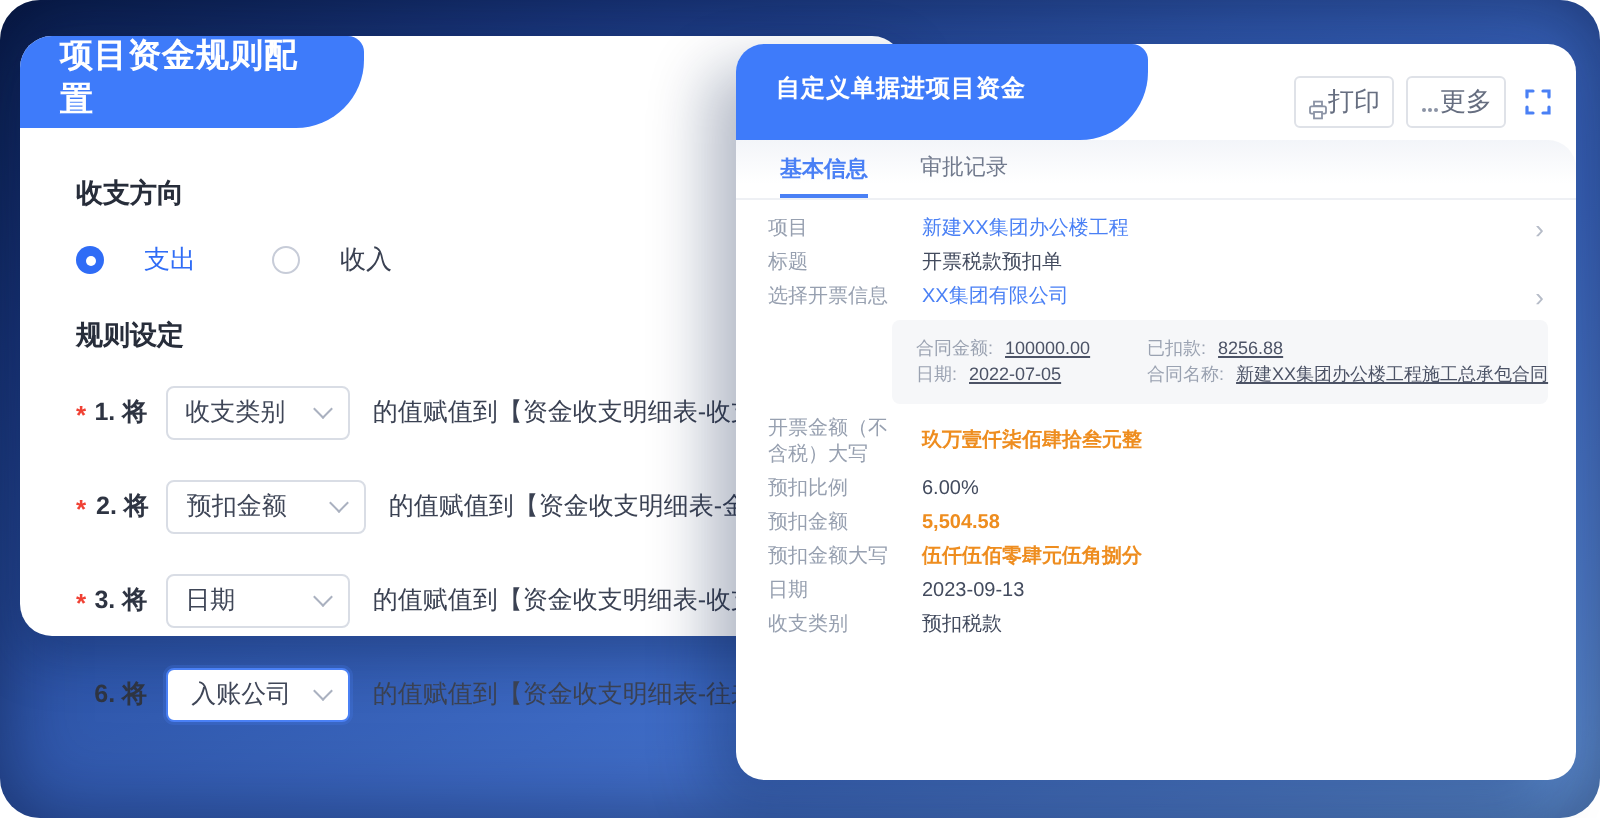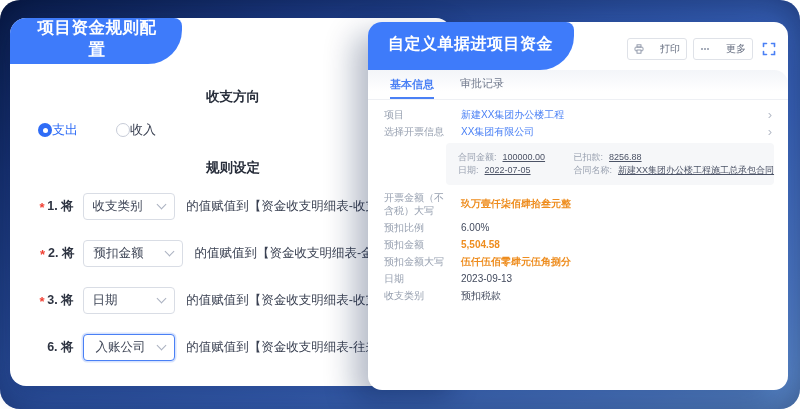--- a/index.html
+++ b/index.html
@@ -4,59 +4,59 @@
 <style>
   * { margin:0; padding:0; box-sizing:border-box; }
   html,body { width:800px; height:409px; font-family:"Liberation Sans","DejaVu Sans",sans-serif; background:#fff; overflow:hidden; }
   .stage { position:absolute; inset:0; width:800px; height:409px; }
   .bg { position:absolute; inset:0; border-radius:20px; overflow:hidden;
         background:linear-gradient(150deg,#0b1f4e 0%,#1c3a82 20%,#2f57ab 42%,#3f6cc6 65%,#5585d6 85%,#679add 100%);
         box-shadow:inset 0 0 40px rgba(0,10,40,.5); }
 
   
   .card { position:absolute; background:#ffffff; }
-  .card-left  { left:10px; top:18px; width:442px; height:368px; border-radius:16px;
-                box-shadow:0 10px 26px rgba(8,25,70,.35);text-align:center; }
+  .card-left  { left:10px; top:18px; width:442px; height:300px; border-radius:16px;
+                box-shadow:0 10px 26px rgba(8,25,70,.35); }
   .card-right { left:368px; top:22px; width:420px; height:368px; border-radius:14px;
                 box-shadow:-14px 12px 30px rgba(8,25,70,.30); }
 
   .ribbon { position:absolute; top:0; left:0; color:#fff; font-weight:bold;
             display:flex; align-items:center; padding:0 18px 4px 20px; z-index:3; }
   .ribbon-left  { width:172px; height:46px; font-size:16.5px; letter-spacing:.5px;
                   border-radius:16px 8px 34px 0; background:#3e7bfa; }
-  .ribbon-right { width:206px; height:48px; font-size:16px;  letter-spacing:.5px;
+  .ribbon-right { width:206px; height:48px; font-size:12px;  letter-spacing:.5px;
                   border-radius:14px 8px 34px 0; background:#3e7bfa; }
 
   
   .cl-body { padding:70px 24px 0 28px; }
   .sec-label { font-size:13.5px; font-weight:600; color:#272d3a; margin-bottom:15px; }
   .radio-group { display:flex; align-items:center; gap:38px; margin-bottom:20px; }
-  .radio-item { display:flex; align-items:center; gap:0; cursor:pointer; }
+  .radio-item { display:flex; align-items:center; gap:20px; cursor:pointer; }
   .radio-dot { width:14px; height:14px; border-radius:50%; border:1px solid #c7ccd8; background:#fff; position:relative; }
   .radio-dot.on { border:none; background:#2f6cf6; }
   .radio-dot.on::after { content:""; position:absolute; left:4.5px; top:4.5px; width:5px; height:5px; border-radius:50%; background:#fff; }
   .radio-label { font-size:13px; color:#3a4152; }
   .radio-label.on { color:#2f6cf6; }
 
   .rules-list { margin-top:2px; }
   .rule-row { display:flex; align-items:center; margin-bottom:19px; height:28px; }
   .req  { width:9px; color:#f04134; font-size:13px; font-weight:bold; margin-top:3px; }
   .rnum { font-size:12.5px; color:#2e3442; font-weight:600; margin:0 9px 0 1px; white-space:nowrap; }
   .sel  { width:100px; height:27px; border:1px solid #d9dde5; border-radius:4px; background:#fff;
           display:flex; align-items:center; justify-content:space-between; padding:0 9px; margin-right:11px; cursor:pointer; }
   .sel.focused { border-color:#4a80f5; box-shadow:0 0 0 1.5px rgba(74,128,245,.22);padding-left:12px; }
   .sel-text { font-size:12.5px; color:#3f4657; }
   .caret { width:7px; height:7px; border-right:1.3px solid #aab1c0; border-bottom:1.3px solid #aab1c0;
            transform:rotate(45deg); margin-top:-4px; }
   .rtext { font-size:12.5px; color:#3a4152; white-space:nowrap; }
 
   
   .toolbar { position:absolute; top:16px; right:12px; display:flex; align-items:center; gap:6px; z-index:4; }
-  .tbtn { display:flex; align-items:center; gap:16px; border:1px solid #dfe2e8; border-radius:3px;
-          background:#fff; color:#666e80; font-size:10px; padding:3px 6px; cursor:pointer; }
+  .tbtn { display:flex; align-items:flex-end; gap:0; border:1px solid #dfe2e8; border-radius:3px;
+          background:#fff; color:#666e80; font-size:13px; padding:3px 6px; cursor:pointer; }
   .expand-btn { margin-left:3px; display:flex; cursor:pointer; }
 
   .tabs { margin-top:48px; height:30px; display:flex; align-items:flex-end; gap:26px; padding:0 22px;
           border-bottom:1px solid #eef0f4; background:linear-gradient(180deg,#f3f5f9 0%,#ffffff 75%); border-radius:0 14px 0 0; }
   .tab { font-size:11px; padding-bottom:8px; cursor:pointer; color:#717a8d; }
   .tab.active { color:#4a80f5; border-bottom:2.5px solid #4a80f5; padding-bottom:5.5px; font-weight:600; }
 
   .fields { padding:9px 14px 0 16px; }
   .f-row { display:flex; align-items:center; margin-bottom:4.5px; position:relative; padding-right:16px; min-height:12.5px; }
   .f-label { width:64px; min-width:64px; margin-right:13px; color:#97a0b0; font-size:10px; line-height:12.5px; }
@@ -175,20 +175,24 @@
     </div>
 
     <div class="fields">
       <div>
           <div class="f-row">
             <span class="f-label">项目</span>
             <span class="f-value link">新建XX集团办公楼工程</span>
             <span class="chev">›</span>
           </div>
           <div class="f-row">
+            <span class="f-label">标题</span>
+            <span class="f-value">开票税款预扣单</span>
+          </div>
+          <div class="f-row">
             <span class="f-label">选择开票信息</span>
             <span class="f-value link">XX集团有限公司</span>
             <span class="chev">›</span>
           </div>
         </div>
       <div class="cbox">
           <div class="cb-item">
             <span class="cb-label">合同金额:</span>
             <span class="cb-value">100000.00</span>
           </div>

